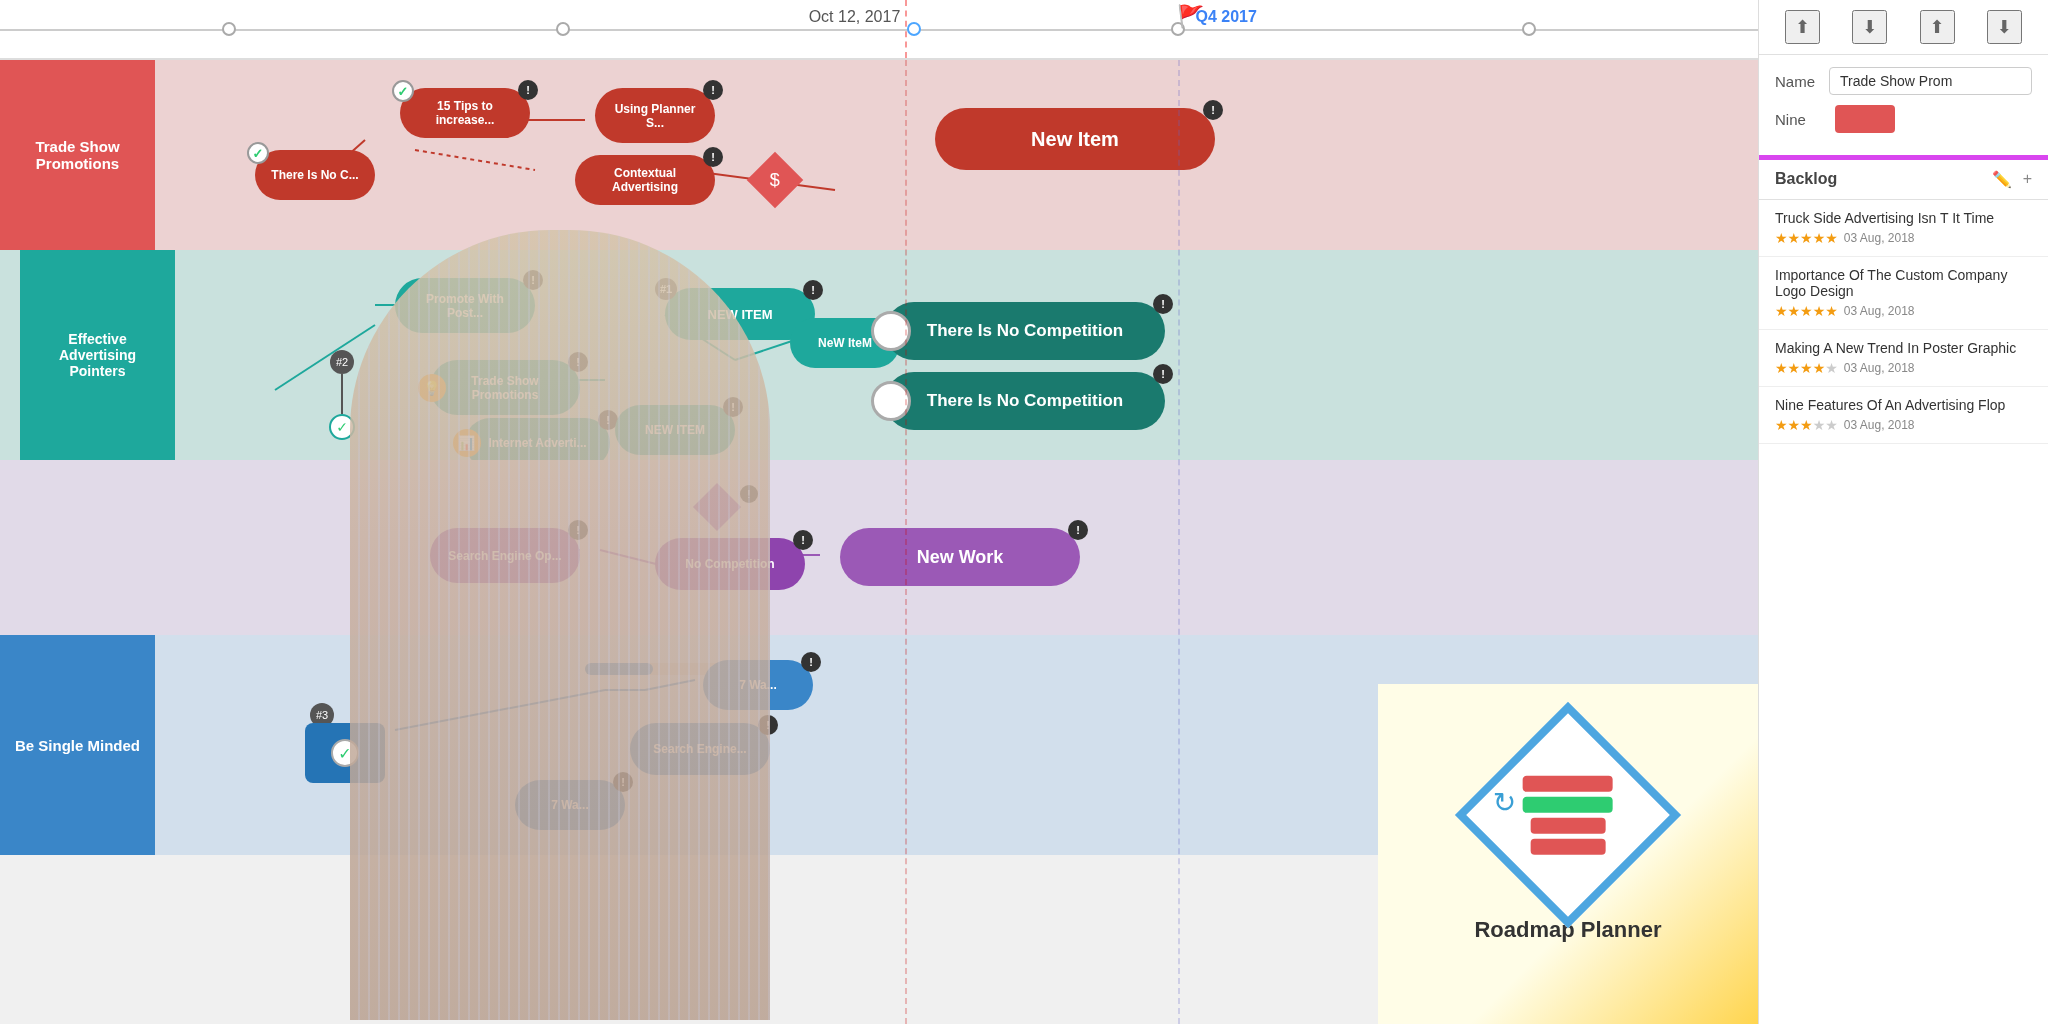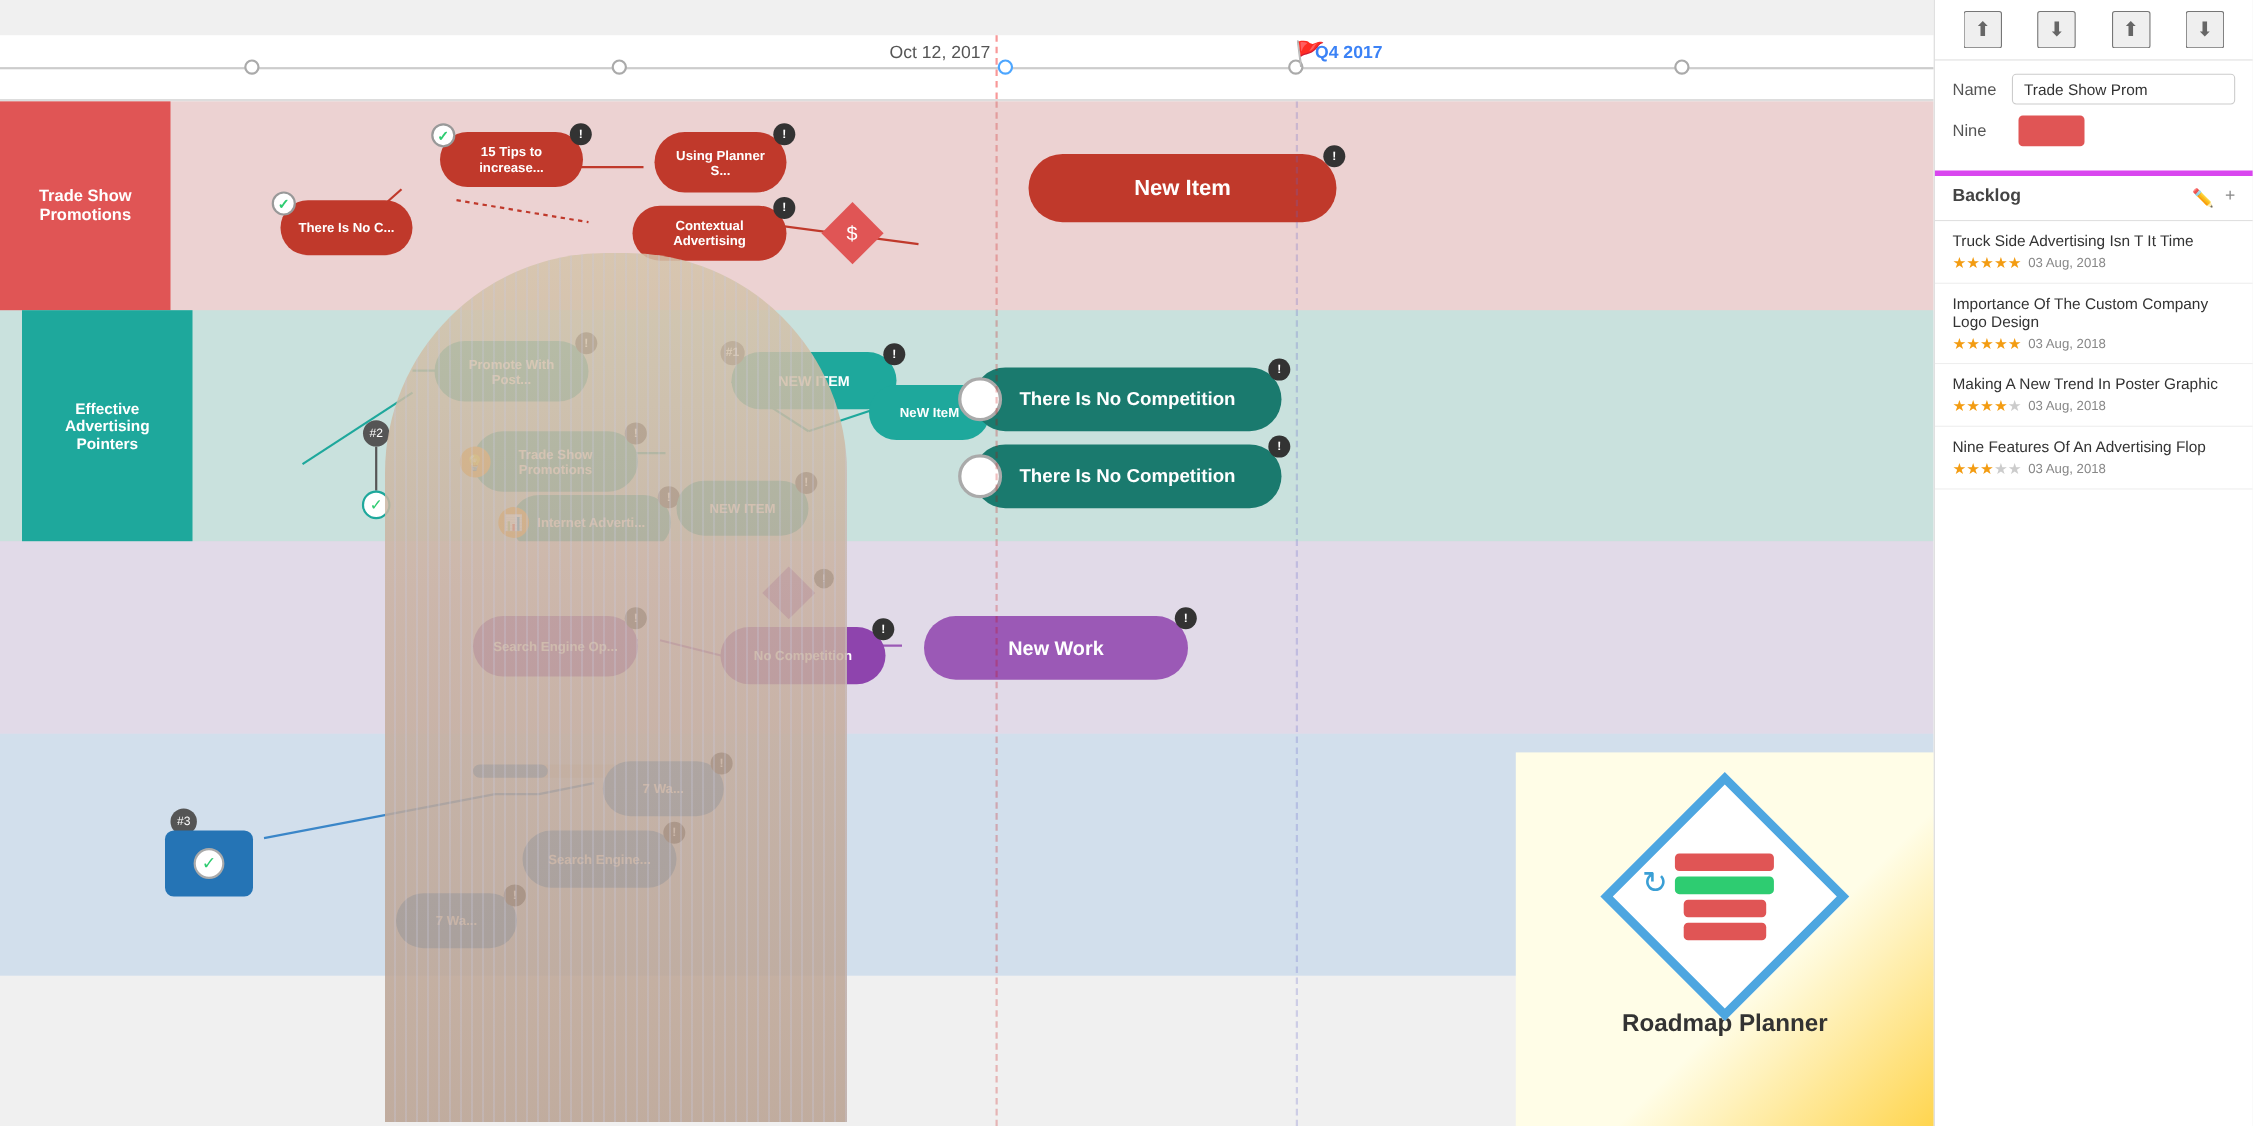--- a/index.html
+++ b/index.html
@@ -4,21 +4,21 @@
   <style>
     * { box-sizing: border-box; margin: 0; padding: 0; }
     body { font-family: -apple-system, BlinkMacSystemFont, 'Segoe UI', sans-serif; background: #f0f0f0; overflow: hidden; width: 2048px; height: 1024px; position: relative; }
 
     
     .app-container { display: flex; width: 2048px; height: 1024px; }
     .main-area { flex: 1; display: flex; flex-direction: column; overflow: hidden; }
     .right-panel { width: 290px; background: #fff; border-left: 1px solid #ddd; display: flex; flex-direction: column; z-index: 10; }
 
     
-    .timeline-header { height: 60px; background: #fff; border-bottom: 1px solid #e0e0e0; display: flex; align-items: center; position: relative; margin-top: 32px; }
+    .timeline-header { height: 60px; background: #fff; border-bottom: 1px solid #e0e0e0; display: flex; align-items: center; position: relative; }
 
     
     .rows-container { flex: 1; display: flex; flex-direction: column; overflow: hidden; position: relative; }
 
     .lane { display: flex; flex-direction: row; position: relative; }
     .lane-label { width: 150px; min-width: 150px; display: flex; align-items: center; justify-content: center; text-align: center; color: #fff; font-size: 16px; font-weight: 600; padding: 10px; z-index: 5; }
     .lane-content { flex: 1; position: relative; overflow: hidden; }
 
     .lane-trade { background: rgba(220, 80, 80, 0.2); }
     .lane-trade .lane-label { background: #e05555; }
@@ -248,20 +248,23 @@
           </div>
 
           <div class="node node-purple-lg" style="left:840px; top:68px; width:240px; height:58px; background:#9b59b6; border-radius:30px; font-size:18px;">
             <div class="node-badge">!</div>
             <span>New Work</span>
           </div>
         </div>
       </div>
 
       <div class="lane lane-single" style="height:220px; background:rgba(80,150,220,0.18); position:relative;">
+        <div class="lane-label" style="background:#3a86c8; width:155px; min-width:155px; font-size:15px;">
+          <span>Be Single Minded</span>
+        </div>
         <div class="lane-content" style="position:relative; flex:1; height:220px;">
           <svg class="lane-svg">
             <line x1="240" y1="95" x2="450" y2="55" stroke="#3a86c8" stroke-width="2"></line>
             <line x1="450" y1="55" x2="490" y2="55" stroke="#3a86c8" stroke-width="2"></line>
             <line x1="490" y1="55" x2="540" y2="45" stroke="#3a86c8" stroke-width="2"></line>
             <line x1="500" y1="120" x2="555" y2="98" stroke="#3a86c8" stroke-width="2"></line>
           </svg>
 
           <div style="position:absolute; left:155px; top:68px;">
             <div style="background:#555; color:#fff; border-radius:50%; width:24px; height:24px; font-size:11px; display:flex; align-items:center; justify-content:center;">#3</div>

